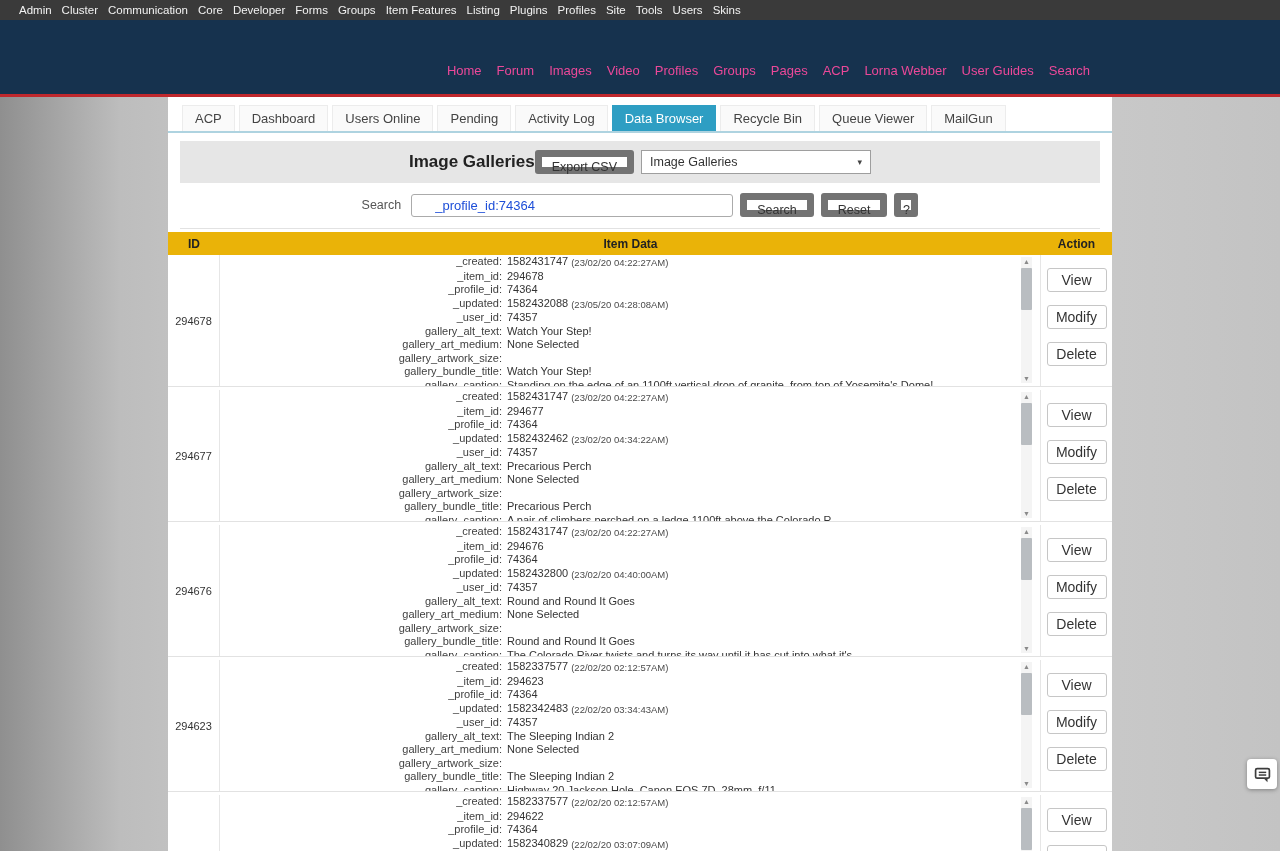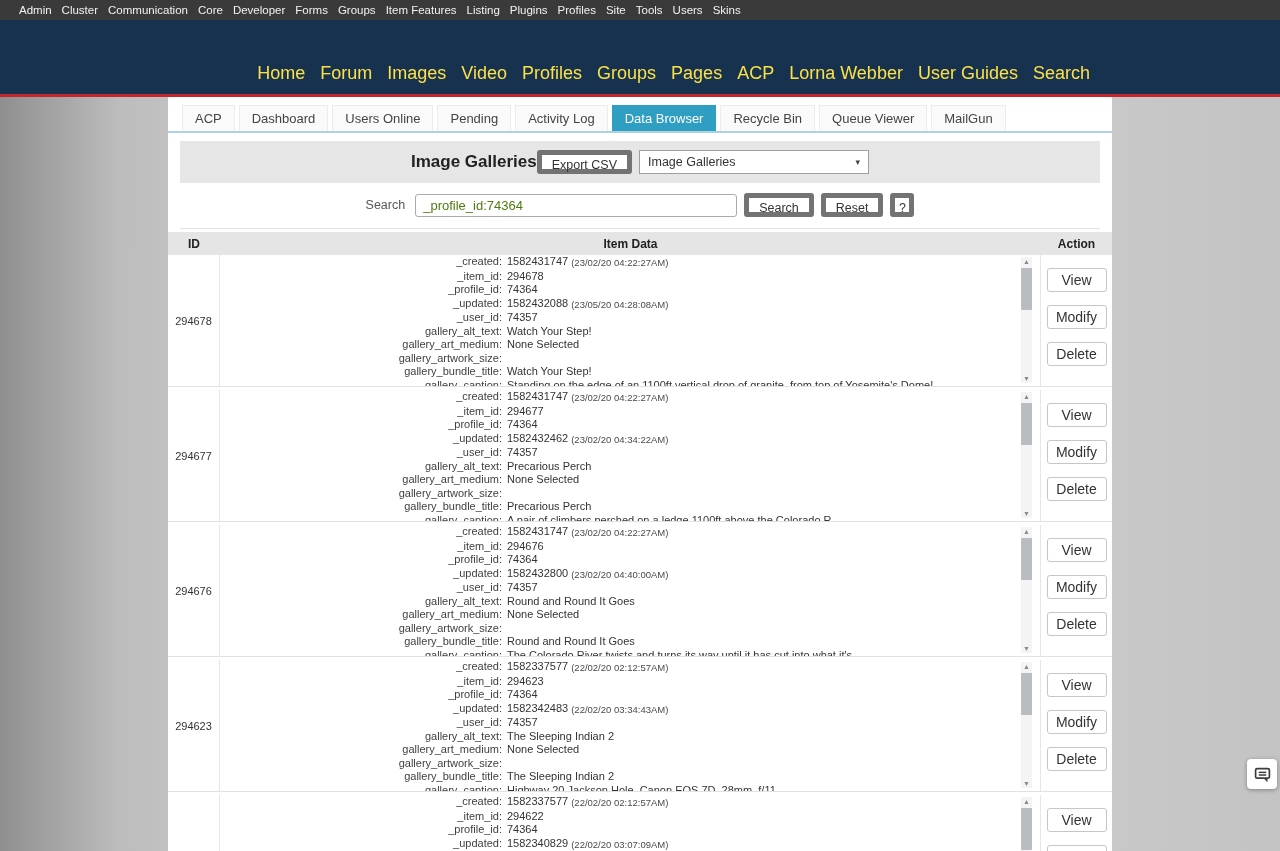--- a/index.html
+++ b/index.html
@@ -20,53 +20,53 @@
   .collage div { position:absolute; border:3px solid #f2efe8; box-shadow:0 1px 3px rgba(0,0,0,.5); }
   .c1 { left:-8px; top:22px; width:62px; height:48px; background:#c9804b; transform:rotate(-8deg); }
   .c2 { left:18px; top:0px; width:72px; height:40px; background:#d8dde0; transform:rotate(-14deg); }
   .c3 { left:58px; top:6px; width:70px; height:44px; background:#b9c4c9; transform:rotate(6deg); }
   .c4 { left:98px; top:26px; width:62px; height:42px; background:#e6e0d2; transform:rotate(17deg); }
   .c5 { left:70px; top:34px; width:78px; height:6px; background:#6e3a2a; border:none; transform:rotate(24deg); border-radius:3px; }
   .c6 { left:138px; top:40px; width:16px; height:30px; background:#d6d6d6; transform:rotate(-18deg); border-width:2px; }
   .brand { position:absolute; left:210px; top:58px; font-family:"DejaVu Sans Mono", monospace; font-weight:bold;
     font-size:25px; letter-spacing:1px; color:#e3cf43; }
   .site-nav { position:absolute; right:190px; top:43px; display:flex; gap:15px; }
-  .nav-link { color:#fde047; font-size:18px; text-decoration:none; cursor:pointer; white-space:nowrap; }
+  .nav-link { color:#ec4899; font-size:13px; text-decoration:none; cursor:pointer; white-space:nowrap; }
   .red-line { position:absolute; top:94px; left:0; width:1280px; height:3px; background:#c0282d; }
 
   
   .card { position:absolute; left:168px; top:97px; width:944px; height:754px; background:#ffffff; }
 
   
   .tab-bar { display:flex; gap:4px; padding:8px 0 0 14px; border-bottom:2px solid #aed3e0; }
   .tab { padding:5px 12px 5px 12px; font-size:13px; color:#444; background:#fafafa; border:1px solid #ececec;
     border-bottom:none; cursor:pointer; white-space:nowrap; }
   .tab.active { background:#2e9ec3; border-color:#2e9ec3; color:#fff; }
 
   
   .title-bar { margin:8px 12px 0 12px; background:#e6e6e6; padding:9px 12px; display:flex;
     align-items:center; justify-content:center; height:42px; }
   .page-title { font-size:17px; font-weight:bold; color:#222; }
   .title-actions { display:flex; align-items:center; gap:7px; }
-  .btn { background:#fff; border:5px solid #737373; border-radius:3px; color:#333; font-size:12.5px;
+  .btn { background:#fff; border:7px solid #737373; border-radius:3px; color:#333; font-size:12.5px;
     font-family:inherit; padding:3px 10px; height:24px; cursor:pointer; }
   .select { width:230px; height:24px; background:#fff; border:1px solid #9e9e9e; display:flex;
     align-items:center; justify-content:space-between; padding:0 8px; font-size:12.5px; color:#333; cursor:pointer; }
   .sel-arrow { font-size:9px; color:#444; }
 
   
   .search-row { margin:0 12px; padding:10px 0 11px 0; border-bottom:1px solid #e2e2e2; display:flex;
     align-items:center; justify-content:center; gap:7px; }
   .s-label { font-size:12.5px; color:#555; margin-right:3px; }
-  .s-input { width:322px; height:23px; border:1px solid #ababab; border-radius:3px; padding:0 7px;
-    font-size:13px; color:#4d7c0f; font-family:inherit; }
+  .s-input { width:322px; height:23px; border:1px solid #ababab; border-radius:3px; padding:0 23px;
+    font-size:13px; color:#1d4ed8; font-family:inherit; }
   .btn-q { width:24px; padding:3px 0; text-align:center; }
 
   
-  .thead { margin-top:3px; display:flex; background:#e5e5e5; height:23px; align-items:center; }
+  .thead { margin-top:3px; display:flex; background:#eab308; height:23px; align-items:center; }
   .th { font-size:12px; font-weight:bold; color:#222; text-align:center; }
   .th-id { width:52px; }
   .th-data { flex:1; }
   .th-action { width:71px; }
   .trow { display:flex; height:132px; border-bottom:1px solid #e2e2e2; margin-bottom:3px; }
   .cell-id { width:52px; display:flex; align-items:center; justify-content:center; font-size:11px;
     color:#333; border-right:1px solid #e6e6e6; }
   .cell-data { flex:1; position:relative; overflow:hidden; border-right:1px solid #e6e6e6; }
   .fline { display:flex; line-height:13.5px; white-space:nowrap; }
   .fkey { width:282px; flex:none; text-align:right; font-size:11px; color:#3f3f3f; }

